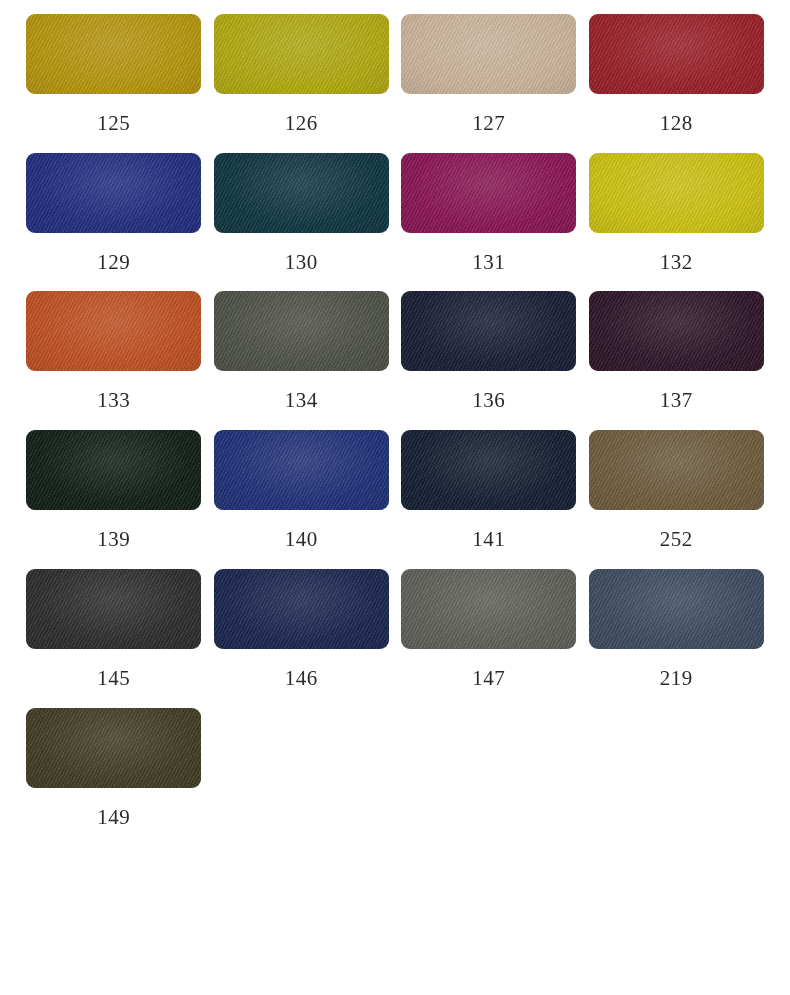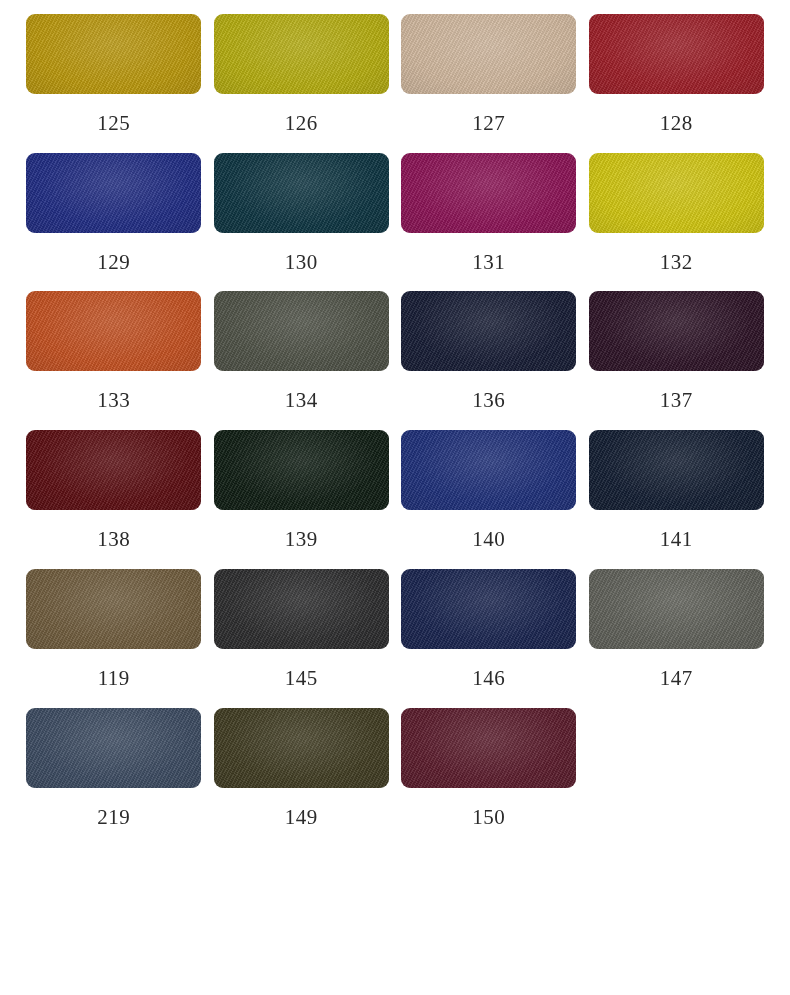--- a/index.html
+++ b/index.html
@@ -127,38 +127,34 @@
     </div>
     <div class="swatch-cell">
       <div class="swatch-chip" title="midnight-navy" style="background-color: rgb(21, 27, 51);"></div>
       <div class="swatch-label">136</div>
     </div>
     <div class="swatch-cell">
       <div class="swatch-chip" title="dark-plum" style="background-color: rgb(44, 18, 37);"></div>
       <div class="swatch-label">137</div>
     </div>
     <div class="swatch-cell">
-      <div class="swatch-chip" title="blood-red" style="background-color: rgb(91, 13, 17);"></div>
-      <div class="swatch-label">138</div>
-    </div>
-    <div class="swatch-cell">
       <div class="swatch-chip" title="forest-black-green" style="background-color: rgb(14, 28, 18);"></div>
       <div class="swatch-label">139</div>
     </div>
     <div class="swatch-cell">
       <div class="swatch-chip" title="royal-blue-deep" style="background-color: rgb(29, 46, 120);"></div>
       <div class="swatch-label">140</div>
     </div>
     <div class="swatch-cell">
       <div class="swatch-chip" title="dark-navy" style="background-color: rgb(17, 28, 48);"></div>
       <div class="swatch-label">141</div>
     </div>
     <div class="swatch-cell">
       <div class="swatch-chip" title="medium-brown" style="background-color: rgb(110, 91, 60);"></div>
-      <div class="swatch-label">119</div>
+      <div class="swatch-label">252</div>
     </div>
     <div class="swatch-cell">
       <div class="swatch-chip" title="charcoal" style="background-color: rgb(43, 43, 44);"></div>
       <div class="swatch-label">145</div>
     </div>
     <div class="swatch-cell">
       <div class="swatch-chip" title="navy-blue" style="background-color: rgb(24, 35, 78);"></div>
       <div class="swatch-label">146</div>
     </div>
     <div class="swatch-cell">
@@ -166,17 +162,13 @@
       <div class="swatch-label">147</div>
     </div>
     <div class="swatch-cell">
       <div class="swatch-chip" title="slate-blue" style="background-color: rgb(59, 74, 96);"></div>
       <div class="swatch-label">219</div>
     </div>
     <div class="swatch-cell">
       <div class="swatch-chip" title="dark-olive" style="background-color: rgb(63, 59, 33);"></div>
       <div class="swatch-label">149</div>
     </div>
-    <div class="swatch-cell">
-      <div class="swatch-chip" title="wine-burgundy" style="background-color: rgb(90, 27, 43);"></div>
-      <div class="swatch-label">150</div>
-    </div>
   </div>
 
 </body></html>

